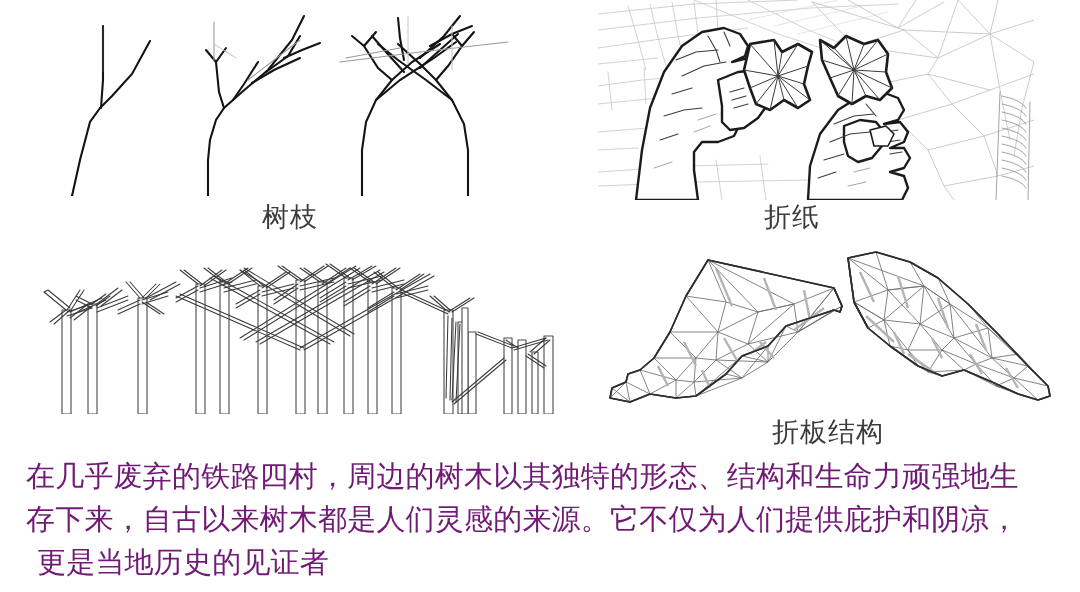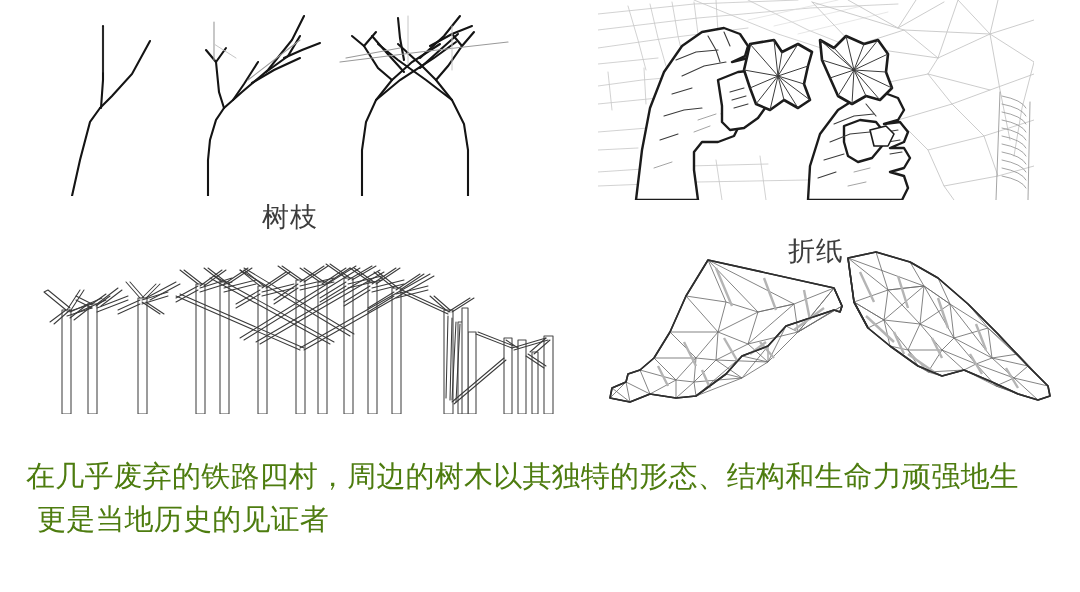--- a/index.html
+++ b/index.html
@@ -49,33 +49,33 @@
     position: absolute;
     text-align: center;
     font-size: 27px;
     line-height: 1.2;
     color: #3c3c3c;
     letter-spacing: 1px;
     white-space: nowrap;
     font-family: Liberation Serif, serif;
   }
   #caption-branch  { left: 0px;   top: 201px; width: 580px; }
-  #caption-origami { left: 598px; top: 201px; width: 436px; margin-top: 34px; }
+  #caption-origami { left: 574px; top: 201px; width: 436px; }
   #caption-columns { left: 0px;   top: 416px; width: 580px; }
   #caption-folded  { left: 598px; top: 416px; width: 460px; }
 
   
   #body-text {
     position: absolute;
     left: 26px;
     top: 455px;
     width: 1034px;
     font-size: 29px;
     line-height: 43px;
-    color: #4d7c0f;
+    color: #701a75;
     letter-spacing: 0.2px;
     text-align: justify;
     text-justify: inter-character;
     font-family: Liberation Sans, sans-serif;
   }
   #body-text .ln { display: block; white-space: nowrap; }
   #body-text .ln.last { text-align: left; margin-left: 11px; }
 
   
   .ink-dark   { stroke: #141414; fill: none; stroke-linecap: round; }
@@ -570,19 +570,21 @@
         <path class="plate-edge" fill="none" d="M110 14 L236 42 L244 60 L242 66 L236 64 L188 80
                  L170 100 L144 110 L128 128 L98 150 L78 152 L52 148
                  L32 156 L12 152 L14 142 L28 136 L30 128 L42 124
                  L56 112 L72 86 L88 50 Z"></path>
         <path class="plate-edge" fill="none" d="M250 12 L256 56 L270 82 L292 100 L320 120 L344 130
                  L366 124 L394 136 L420 148 L440 154 L452 150 L450 140
                  L430 120 L400 88 L370 58 L340 32 L312 16 L278 6 Z"></path>
       </svg>
     </div>
   </div>
+  <div class="caption" id="caption-folded">折板结构</div>
 
   <div id="body-text">
     <span class="ln">在几乎废弃的铁路四村，周边的树木以其独特的形态、结构和生命力顽强地生</span>
+    <span class="ln">存下来，自古以来树木都是人们灵感的来源。它不仅为人们提供庇护和阴凉，</span>
     <span class="ln last">更是当地历史的见证者</span>
   </div>
 
 </div>
 
 </body></html>

